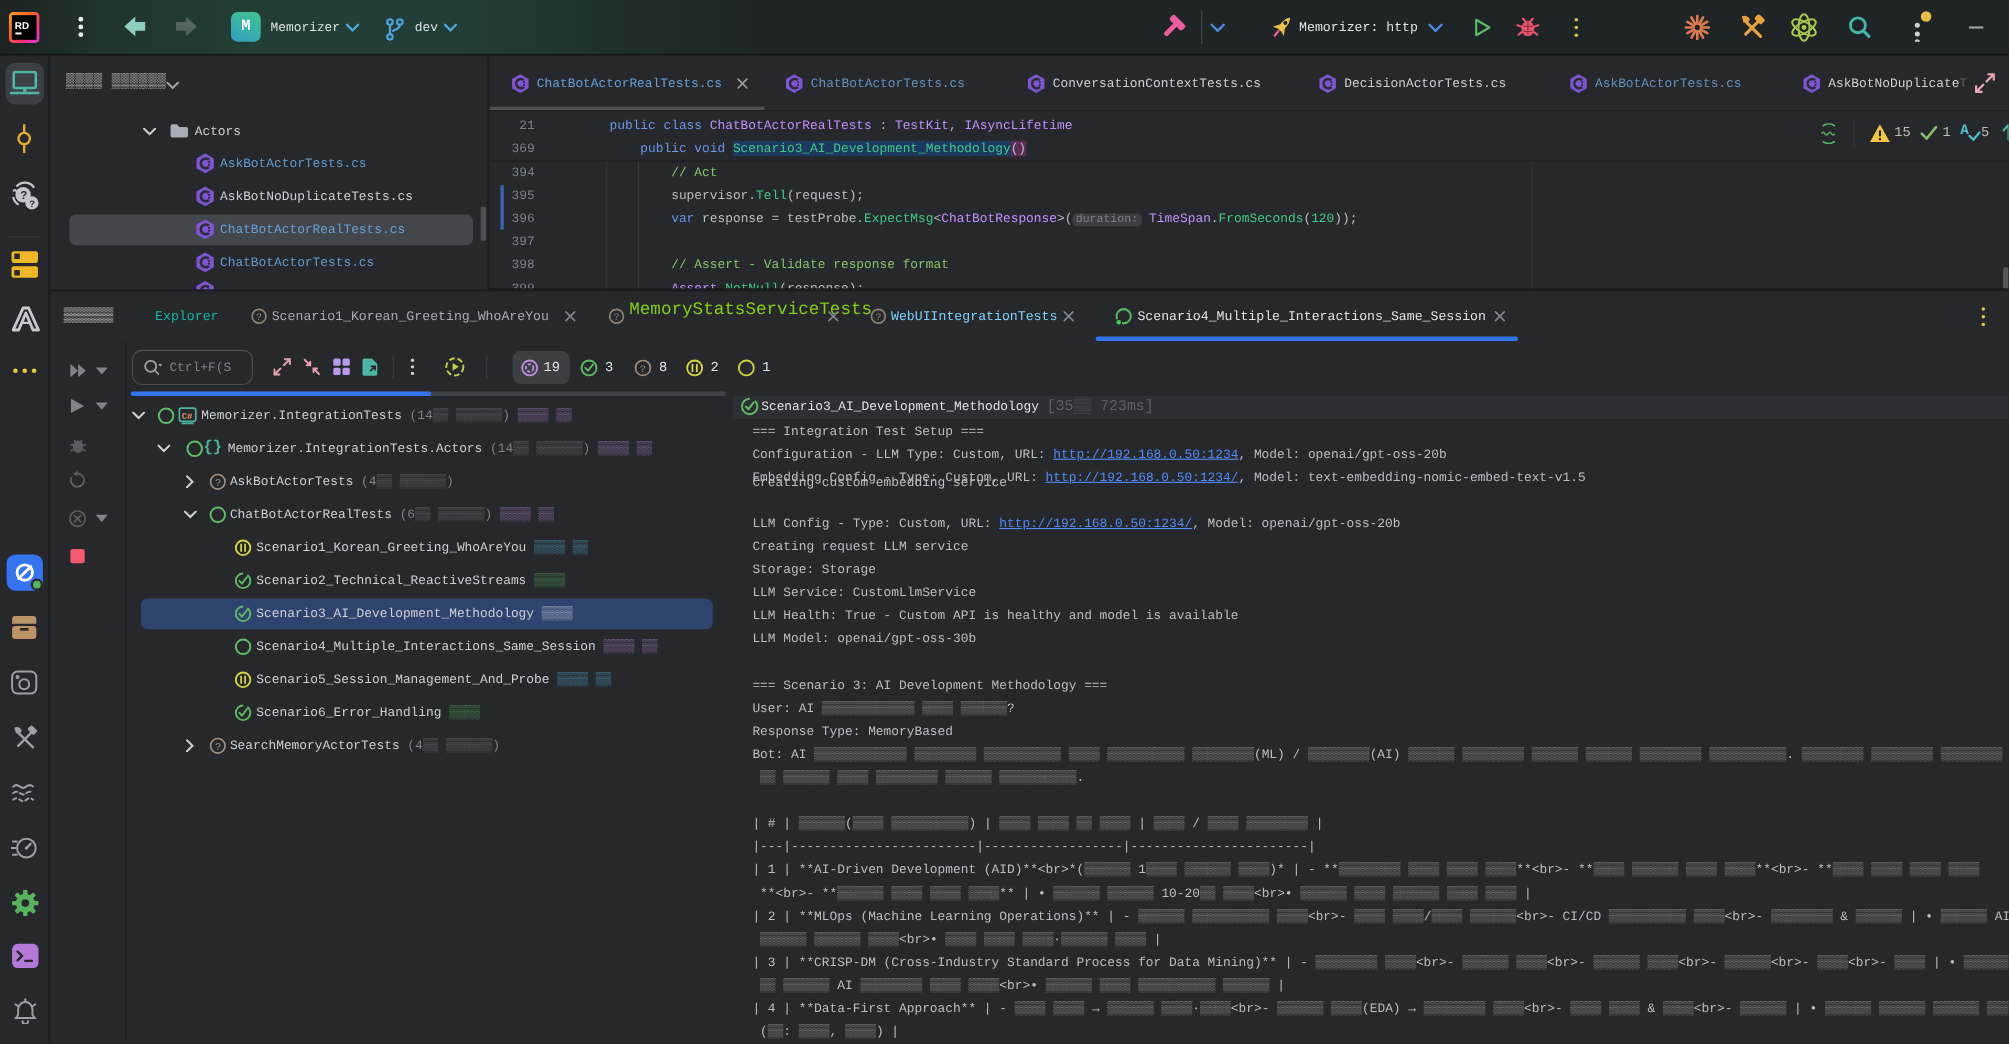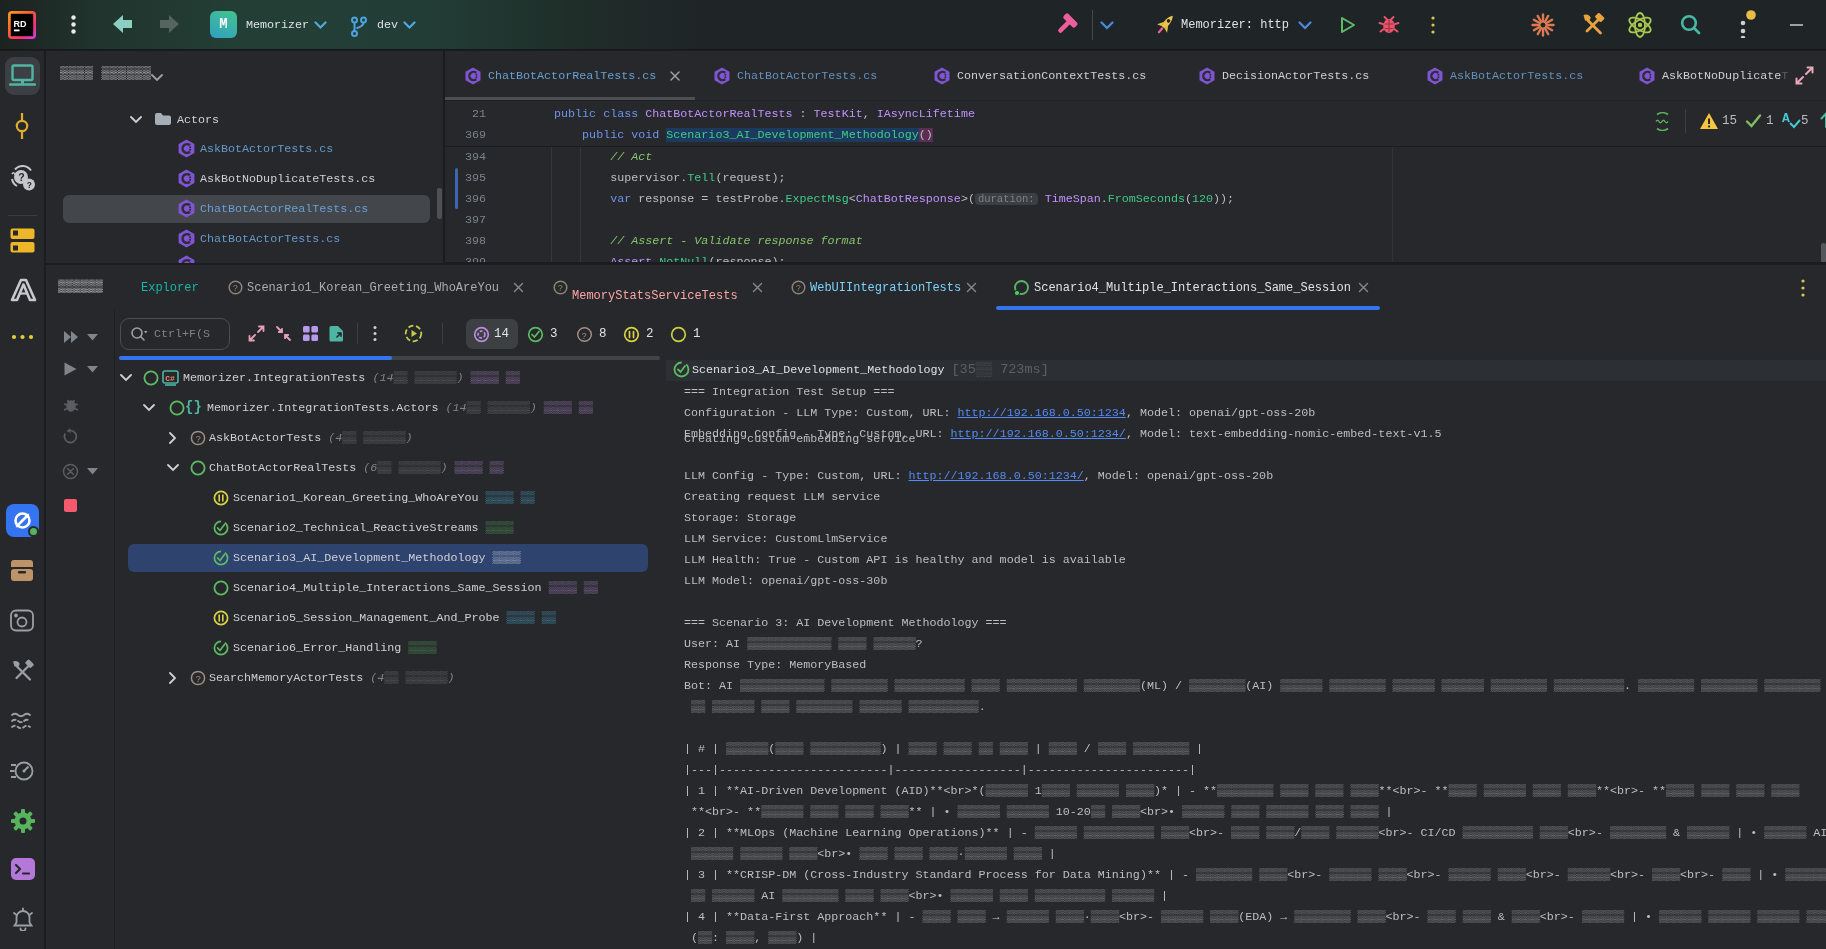--- a/index.html
+++ b/index.html
@@ -1,24 +1,24 @@
 <!DOCTYPE html>
 <html><head><meta charset="utf-8"><style>
 *{margin:0;padding:0;box-sizing:border-box}
 html,body{width:1826px;height:949px;overflow:hidden;background:#1a1c1f;font-family:"Liberation Mono",monospace;}
 .r{position:absolute}
 .ln{position:absolute;height:21px;line-height:21px;font-size:11.7px;white-space:pre}
 .num{position:absolute;width:40px;text-align:right;color:#7a828c;font-size:11.7px;height:21px;line-height:21px}
-.kw{color:#6c95eb}.cls{color:#c191ff}.mth{color:#42c989}.cmt{color:#85c46c;font-style:italic}
+.kw{color:#6c95eb}.cls{color:#c191ff}.mth{color:#42c989}.cmt{color:#85c46c;}
 .pln{color:#bcbec4}.numlit{color:#42c989}
 .hint{background:#3b3e42;color:#7e838a;border-radius:4px;padding:0 3px;font-size:10.5px}
 .crow{position:absolute;height:21px;line-height:21px;font-size:11.7px;color:#bcbec4;white-space:pre}
 .lnk{color:#548af7;text-decoration:underline}
 .trow{position:absolute;height:30px;line-height:30px;font-size:11.7px;color:#ced0d6;white-space:pre}
-.cnt{color:#7e838a;font-style:italic}
+.cnt{color:#7e838a;}
 .run{color:#bf8fe0}.hold{color:#55bbe8}.pass{color:#5dbb63}
 .kk{opacity:.78}
 </style></head><body>
 <div class="r" style="left:0;top:0;width:1826px;height:50px;background:linear-gradient(90deg,#1c2220 0px,#20332c 90px,#233f35 240px,#223d36 430px,#1f2e29 570px,#1f2427 710px,#1f2427 1826px);border-bottom:1px solid #151719">
     <svg class="r" style="left:8px;top:11px" width="28" height="28">
 <defs>
         <linearGradient id="rdg" x1="0" y1="0" x2="1" y2="1">
 <stop offset="0" stop-color="#f9a21b"></stop>
           <stop offset="0.35" stop-color="#f9672b"></stop>
           <stop offset="0.72" stop-color="#fb2e7c"></stop>
@@ -423,21 +423,21 @@
       <text x="4.8" y="11" font-size="9" fill="#8d8376" font-family="Liberation Mono">?</text>
     </svg>
     <div class="r" style="left:201px;top:16px;font-size:12px;color:#a8adb3">Scenario1_Korean_Greeting_WhoAreYou</div>
     <svg class="r" style="left:467px;top:17px" width="11" height="11">
       <path d="M1.5 1.5 L9.5 9.5 M9.5 1.5 L1.5 9.5" stroke="#85898f" stroke-width="1.4" stroke-linecap="round"></path>
     </svg>
     <svg class="r" style="left:507px;top:15px" width="15" height="15">
       <circle cx="7.5" cy="7.5" r="6.3" stroke="#8d8376" stroke-width="1.5" fill="none"></circle>
       <text x="4.8" y="11" font-size="9" fill="#8d8376" font-family="Liberation Mono">?</text>
     </svg>
-    <div class="r" style="left:526px;top:24px;font-size:12px;color:#fca5a5">MemoryStatsServiceTests</div>
+    <div class="r" style="left:526px;top:7px;font-size:16px;color:#84cc16">MemoryStatsServiceTests</div>
     <svg class="r" style="left:706px;top:17px" width="11" height="11">
       <path d="M1.5 1.5 L9.5 9.5 M9.5 1.5 L1.5 9.5" stroke="#85898f" stroke-width="1.4" stroke-linecap="round"></path>
     </svg>
     <svg class="r" style="left:745px;top:15px" width="15" height="15">
       <circle cx="7.5" cy="7.5" r="6.3" stroke="#8d8376" stroke-width="1.5" fill="none"></circle>
       <text x="4.8" y="11" font-size="9" fill="#8d8376" font-family="Liberation Mono">?</text>
     </svg>
     <div class="r" style="left:764px;top:16px;font-size:12px;color:#7dd3fc">WebUIIntegrationTests</div>
     <svg class="r" style="left:920px;top:17px" width="11" height="11">
       <path d="M1.5 1.5 L9.5 9.5 M9.5 1.5 L1.5 9.5" stroke="#85898f" stroke-width="1.4" stroke-linecap="round"></path>
@@ -536,21 +536,21 @@
     <svg class="r" style="left:358px;top:59px" width="19" height="19">
       <circle cx="9.5" cy="9.5" r="7.8" stroke="#c3cc4a" stroke-width="1.8" fill="none" stroke-dasharray="5.2 2.6"></circle>
       <path d="M7.5 6 L13 9.5 L7.5 13 Z" fill="#c3cc4a"></path>
     </svg>
     <div class="r" style="left:396px;top:58px;width:1px;height:21px;background:#3a3e42"></div>
     <div class="r" style="left:420px;top:54px;width:52px;height:30px;border-radius:7px;background:#3d4043"></div>
     <svg class="r" style="left:427px;top:61px" width="17" height="17">
       <circle cx="8.5" cy="8.5" r="6.8" stroke="#b98bdb" stroke-width="1.7" fill="none"></circle>
       <circle cx="8.5" cy="8.5" r="3.4" stroke="#b98bdb" stroke-width="1.7" fill="none" stroke-dasharray="3 1.6"></circle>
     </svg>
-    <div class="r" style="left:448px;top:59px;font-size:12.5px;color:#dfe2e6;line-height:20px">14</div>
+    <div class="r" style="left:448px;top:59px;font-size:12.5px;color:#dfe2e6;line-height:20px">19</div>
     <svg class="r" style="left:481px;top:61px" width="17" height="17">
       <circle cx="8.5" cy="8.5" r="6.8" stroke="#5dbb63" stroke-width="1.7" fill="none"></circle>
       <path d="M5 8.5 L7.5 11 L12 5.5" stroke="#5dbb63" stroke-width="1.7" fill="none" stroke-linecap="round"></path>
     </svg>
     <div class="r" style="left:504px;top:59px;font-size:12.5px;color:#dfe2e6;line-height:20px">3</div>
     <svg class="r" style="left:530px;top:61px" width="17" height="17">
       <circle cx="8.5" cy="8.5" r="6.8" stroke="#a08d80" stroke-width="1.5" fill="none"></circle>
       <text x="5.6" y="12.5" font-size="9" fill="#a08d80" font-family="Liberation Mono">?</text>
     </svg>
     <div class="r" style="left:553px;top:59px;font-size:12.5px;color:#dfe2e6;line-height:20px">8</div>

